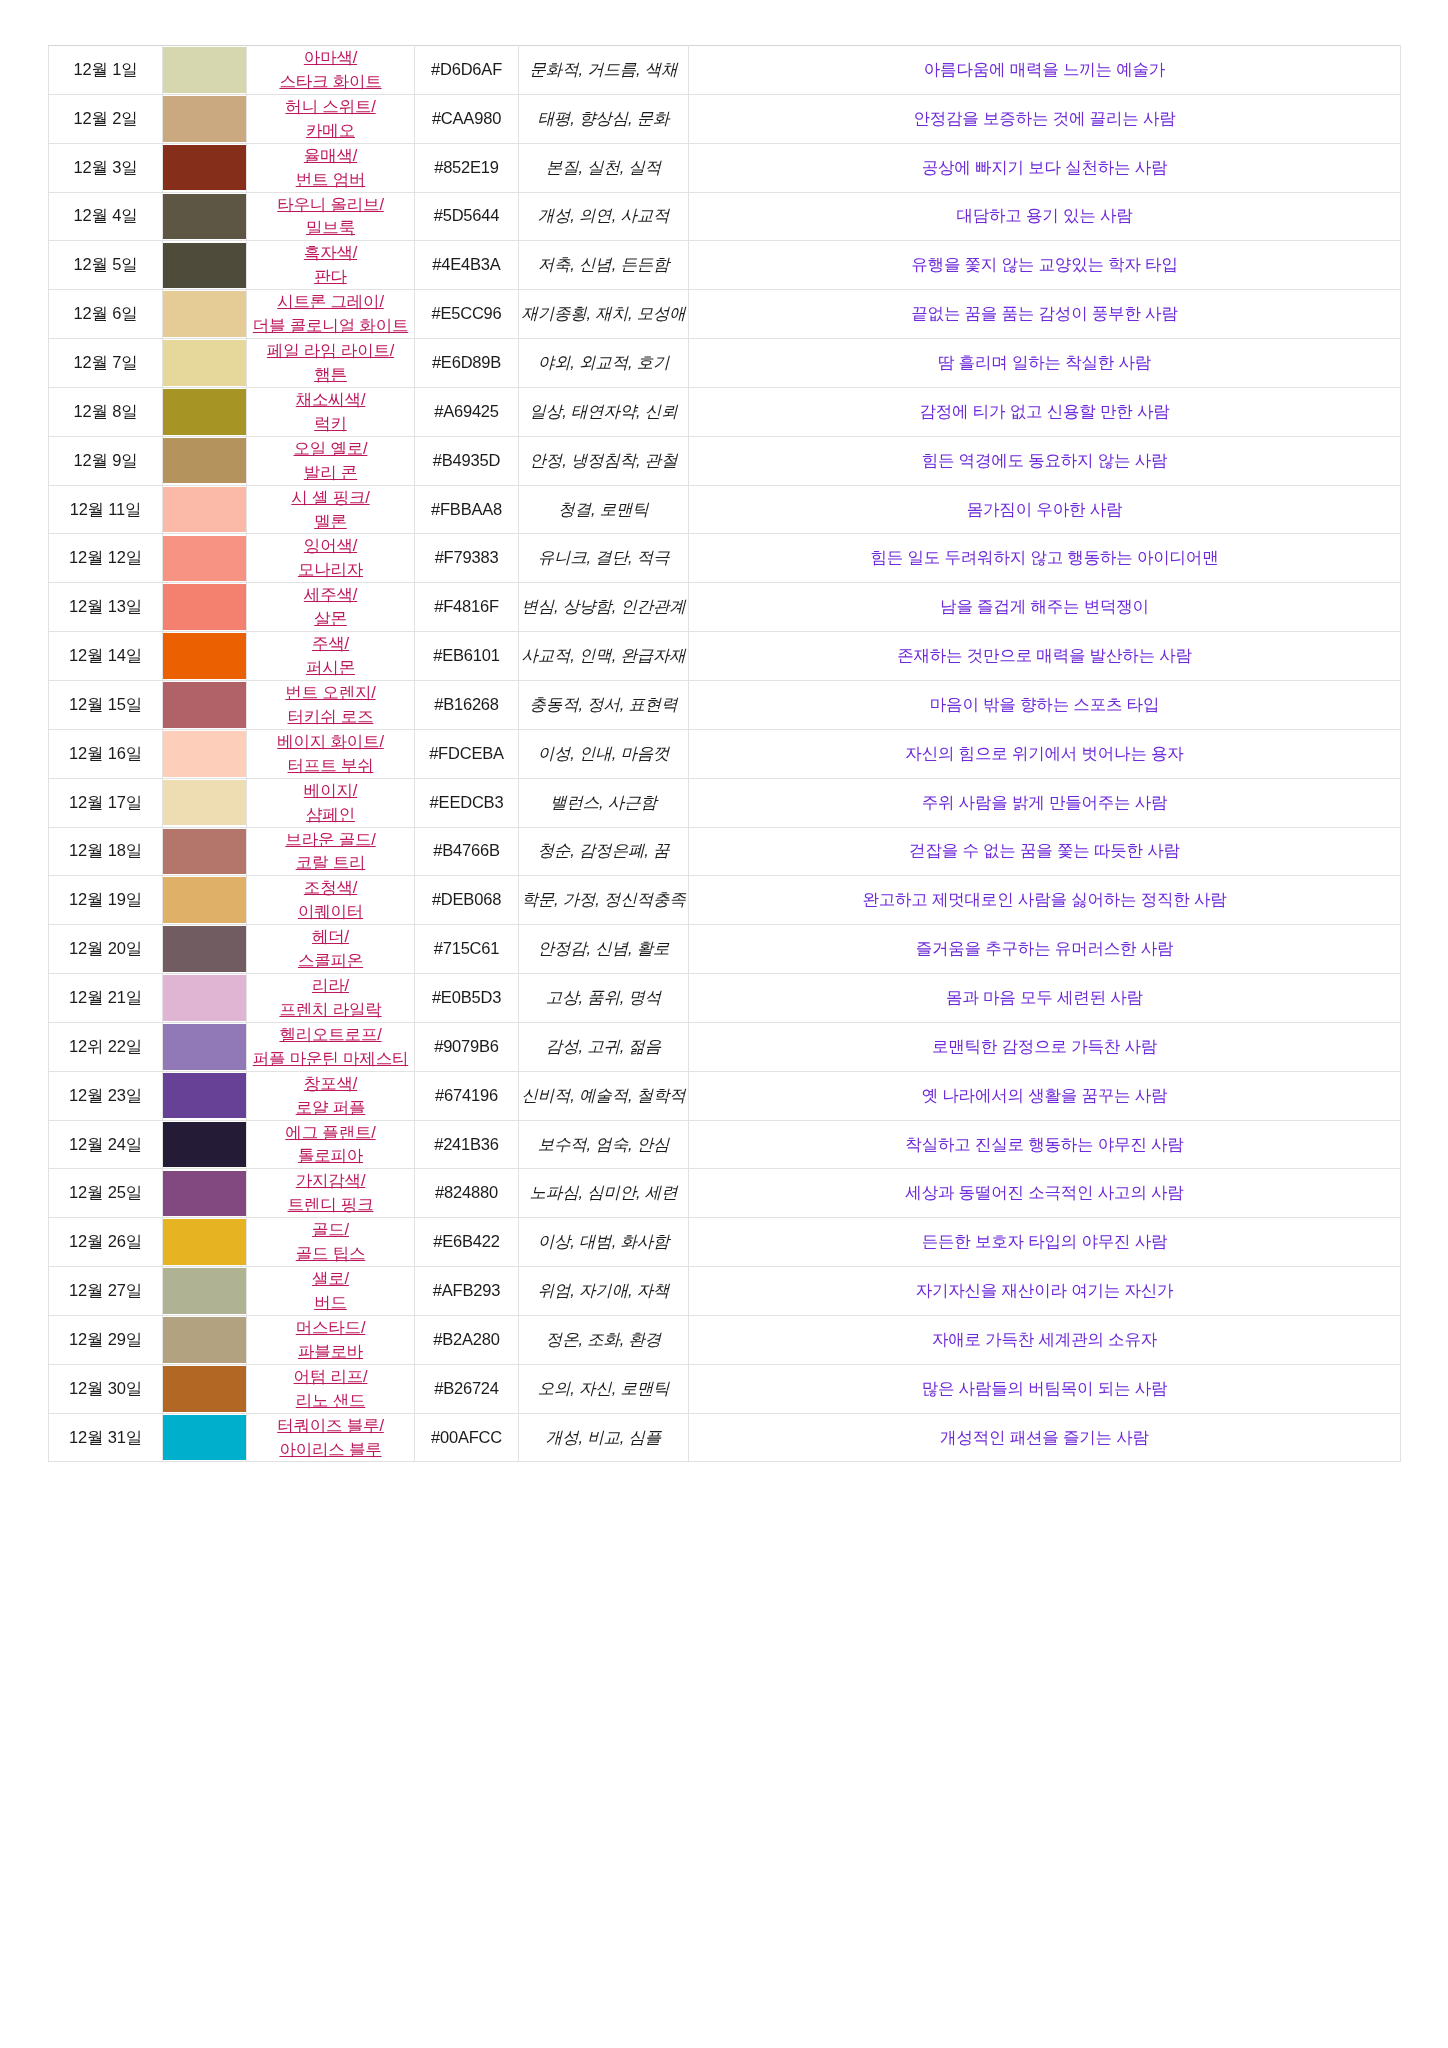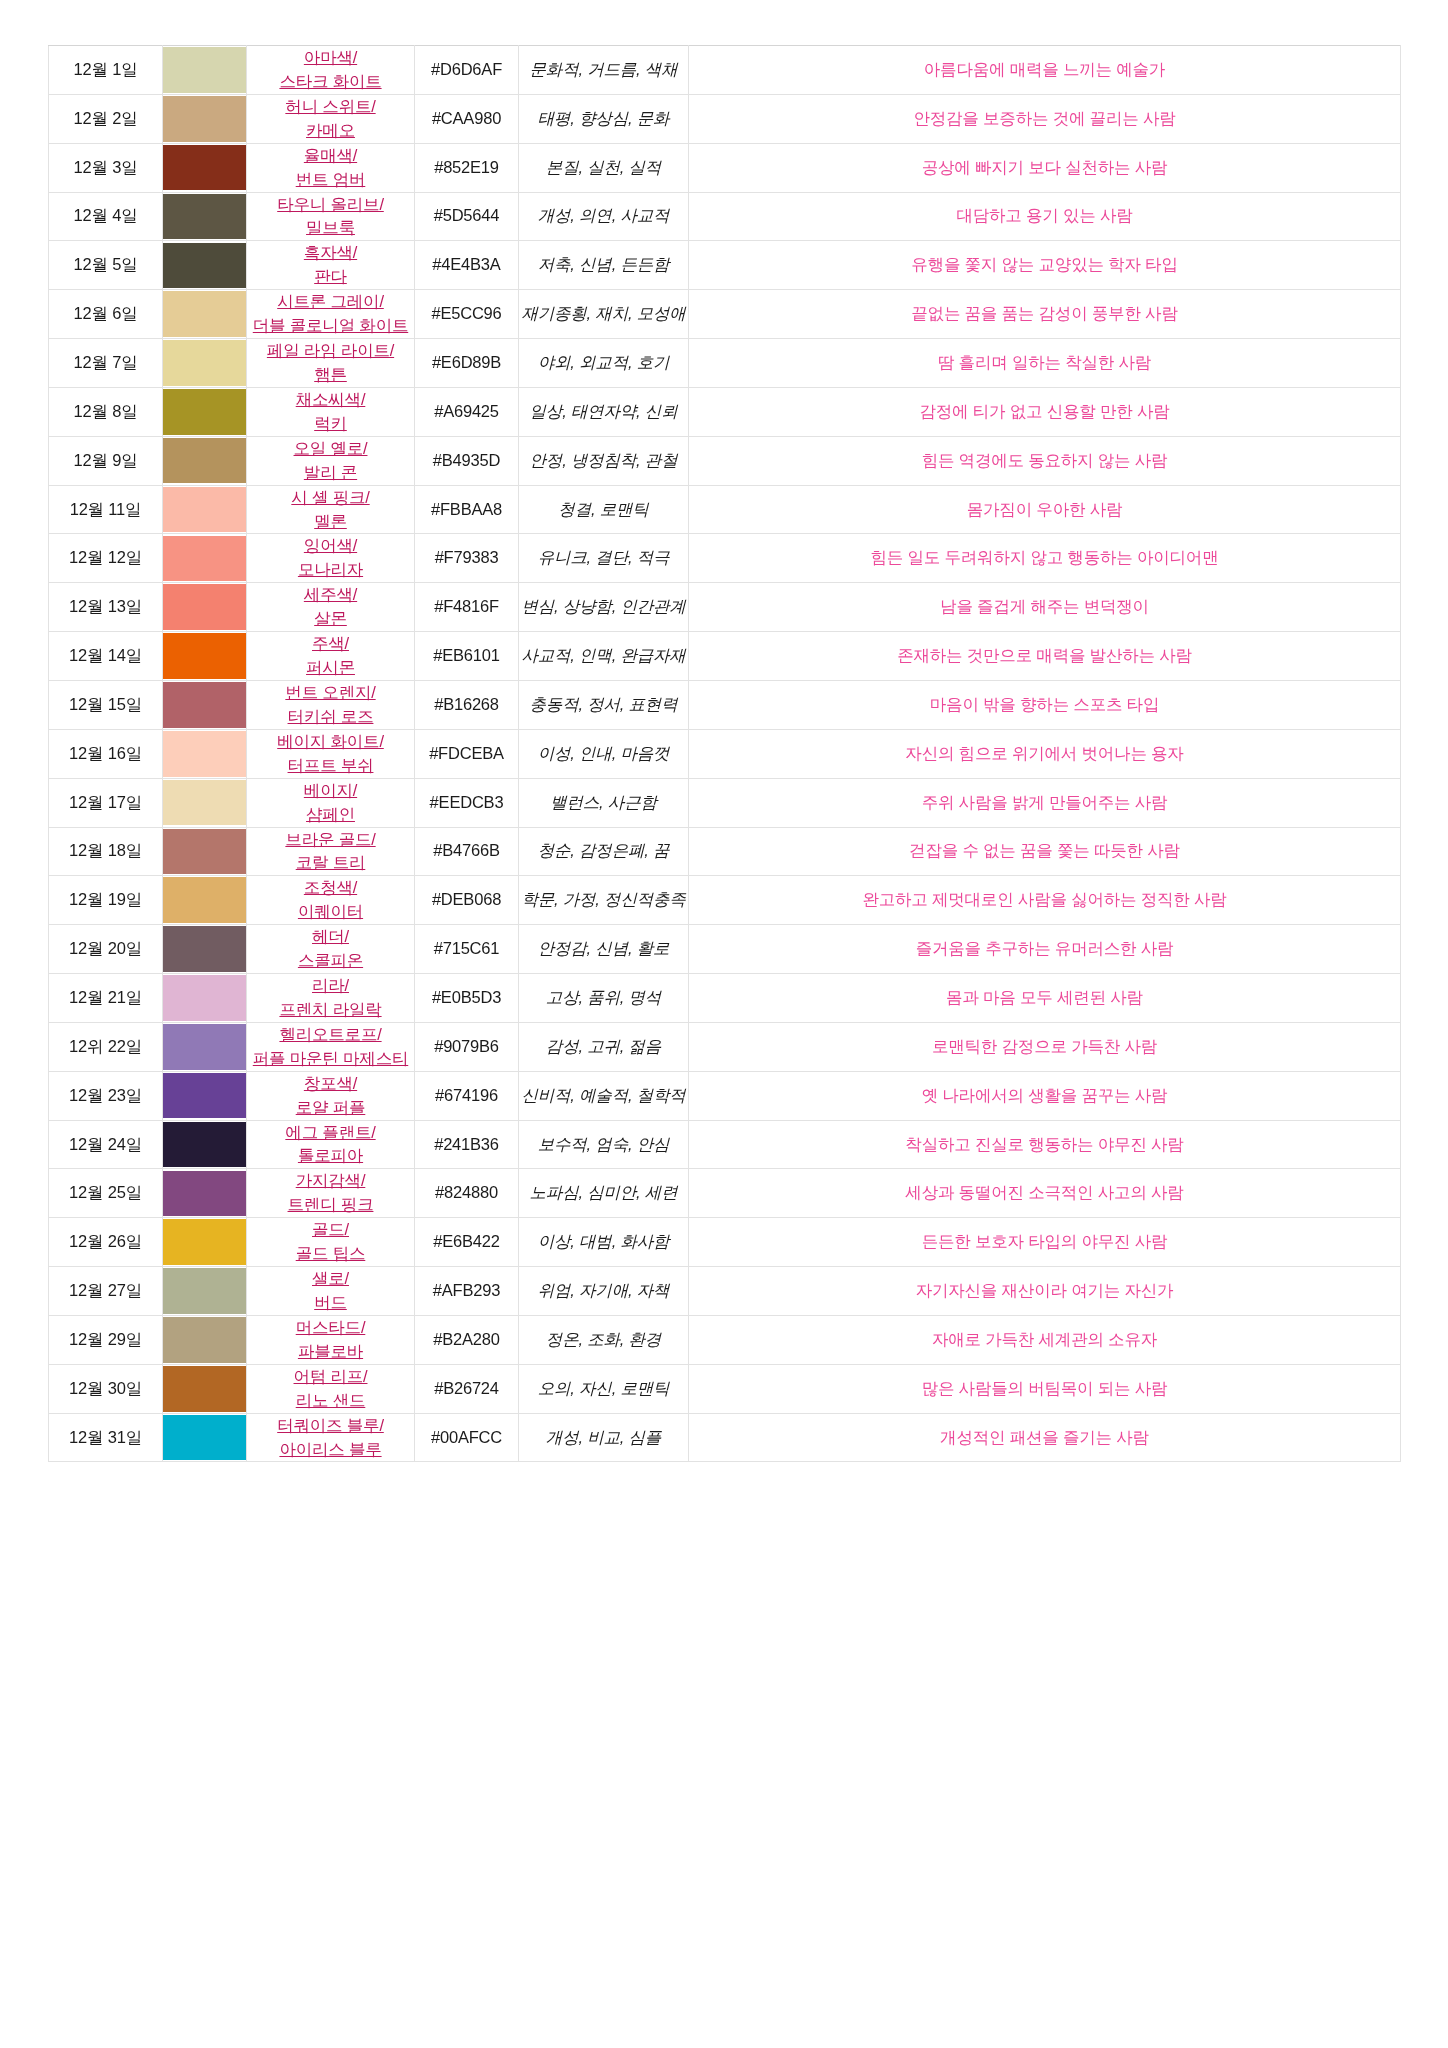--- a/index.html
+++ b/index.html
@@ -88,21 +88,21 @@
     color: #1b1b1b;
     letter-spacing: 0px;
   }
   td.trait-cell {
     font-size: 15.5px;
     color: #1b1b1b;
     font-style: italic;
   }
   td.desc-cell {
     font-size: 16.5px;
-    color: #ec4899;
+    color: #6d28d9;
     border-right: 1px solid #d5d5d5;
   }
 </style>
 </head>
 <body>
 
 <div class="page">
   <table class="color-table">
     <colgroup>
       <col class="c-date">

